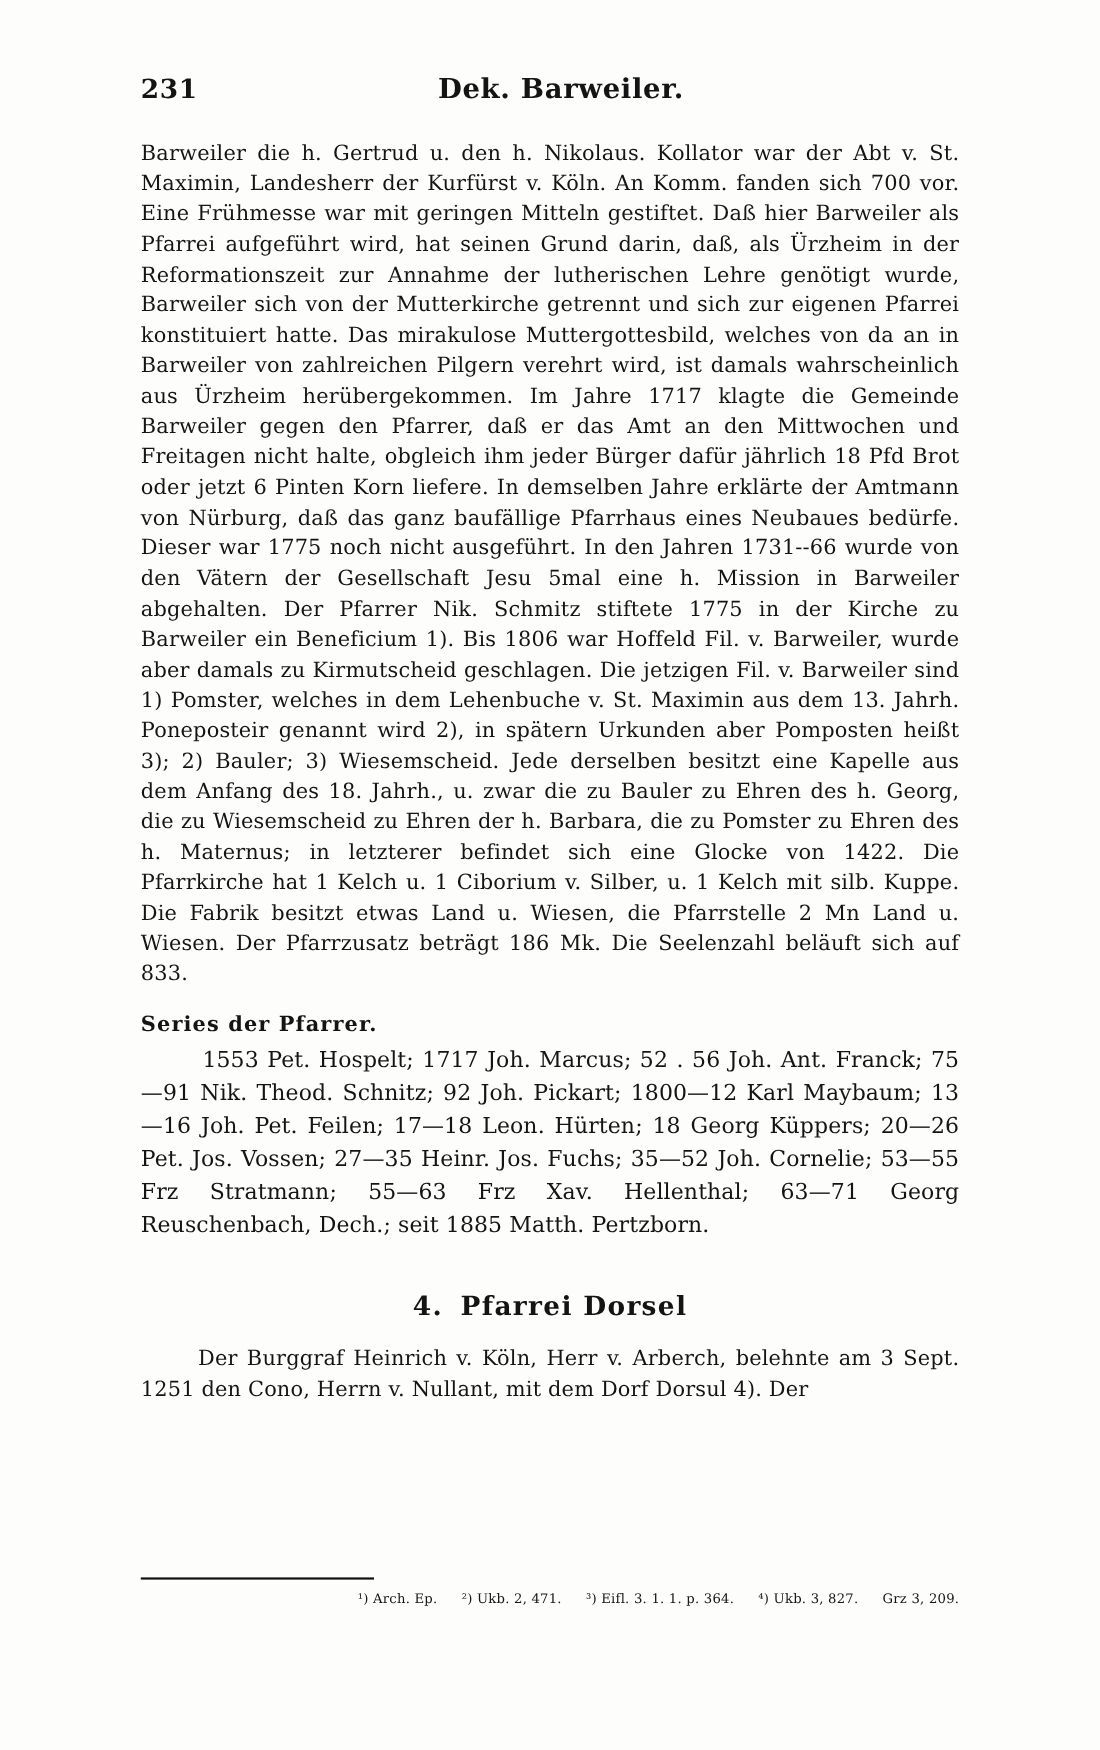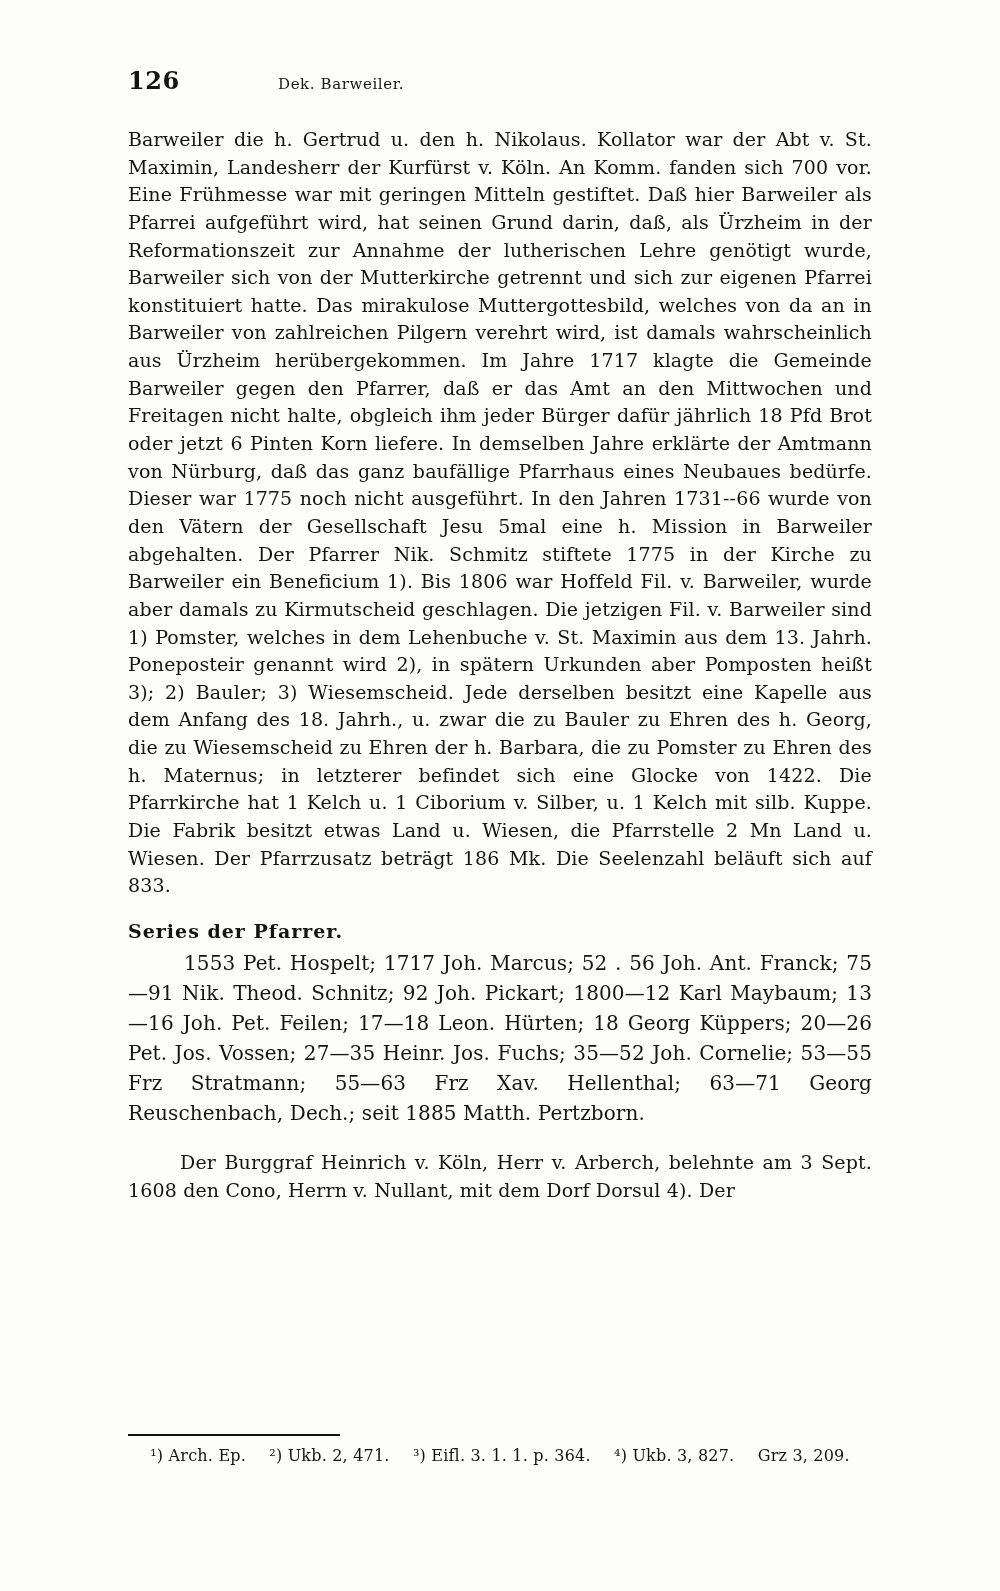--- a/index.html
+++ b/index.html
@@ -30,22 +30,23 @@
     margin-bottom: 22px;
   }
   .folio {
     font-size: 24px;
     font-weight: 700;
     letter-spacing: 0.5px;
     width: 150px;
   }
   .running-head {
     flex: 1;
-    font-size: 15px;
-    font-weight: 400;
+    text-align: center;
+    font-size: 25px;
+    font-weight: 700;
     letter-spacing: 0.6px;
     padding-right: 130px;
   }
   .body-text {
     font-size: 19px;
     line-height: 1.455;
     text-align: justify;
     text-justify: inter-word;
     letter-spacing: 0.15px;
     hyphens: none;
@@ -92,54 +93,57 @@
     top: 1434px;
     width: 744px;
   }
   .footnote-rule {
     width: 212px;
     height: 0;
     border-top: 2px solid #111;
     margin-bottom: 9px;
   }
   .footnotes {
-    font-size: 16px;
+    font-size: 12px;
     letter-spacing: 0.2px;
-    text-align: center;
+    text-align: right;
     line-height: 1.35;
   }
   .footnotes .fn {
     white-space: nowrap;
   }
   .fn + .fn { margin-left: 18px; }
 </style>
 </head>
 <body>
 
 <div class="page">
 
   <div class="content">
 
     <div class="header-row">
-      <div class="folio">126</div>
+      <div class="folio">231</div>
       <div class="running-head">Dek. Barweiler.</div>
     </div>
 
     <div class="body-text">
       <p>Barweiler die h. Gertrud u. den h. Nikolaus. Kollator war der Abt v. St. Maximin, Landesherr der Kurfürst v. Köln. An Komm. fanden sich 700 vor. Eine Frühmesse war mit geringen Mitteln gestiftet. Daß hier Barweiler als Pfarrei aufgeführt wird, hat seinen Grund darin, daß, als Ürzheim in der Reformationszeit zur Annahme der lutherischen Lehre genötigt wurde, Barweiler sich von der Mutterkirche getrennt und sich zur eigenen Pfarrei konstituiert hatte. Das mirakulose Muttergottesbild, welches von da an in Barweiler von zahlreichen Pilgern verehrt wird, ist damals wahrscheinlich aus Ürzheim herübergekommen. Im Jahre 1717 klagte die Gemeinde Barweiler gegen den Pfarrer, daß er das Amt an den Mittwochen und Freitagen nicht halte, obgleich ihm jeder Bürger dafür jährlich 18 Pfd Brot oder jetzt 6 Pinten Korn liefere. In demselben Jahre erklärte der Amtmann von Nürburg, daß das ganz baufällige Pfarrhaus eines Neubaues bedürfe. Dieser war 1775 noch nicht ausgeführt. In den Jahren 1731--66 wurde von den Vätern der Gesellschaft Jesu 5mal eine h. Mission in Barweiler abgehalten. Der Pfarrer Nik. Schmitz stiftete 1775 in der Kirche zu Barweiler ein Beneficium 1). Bis 1806 war Hoffeld Fil. v. Barweiler, wurde aber damals zu Kirmutscheid geschlagen. Die jetzigen Fil. v. Barweiler sind 1) Pomster, welches in dem Lehenbuche v. St. Maximin aus dem 13. Jahrh. Poneposteir genannt wird 2), in spätern Urkunden aber Pomposten heißt 3); 2) Bauler; 3) Wiesemscheid. Jede derselben besitzt eine Kapelle aus dem Anfang des 18. Jahrh., u. zwar die zu Bauler zu Ehren des h. Georg, die zu Wiesemscheid zu Ehren der h. Barbara, die zu Pomster zu Ehren des h. Maternus; in letzterer befindet sich eine Glocke von 1422. Die Pfarrkirche hat 1 Kelch u. 1 Ciborium v. Silber, u. 1 Kelch mit silb. Kuppe. Die Fabrik besitzt etwas Land u. Wiesen, die Pfarrstelle 2 Mn Land u. Wiesen. Der Pfarrzusatz beträgt 186 Mk. Die Seelenzahl beläuft sich auf 833.</p>
     </div>
 
     <div class="series-head">Series der Pfarrer.</div>
     <div class="series-body">
       <p>1553 Pet. Hospelt; 1717 Joh. Marcus; 52 . 56 Joh. Ant. Franck; 75—91 Nik. Theod. Schnitz; 92 Joh. Pickart; 1800—12 Karl Maybaum; 13—16 Joh. Pet. Feilen; 17—18 Leon. Hürten; 18 Georg Küppers; 20—26 Pet. Jos. Vossen; 27—35 Heinr. Jos. Fuchs; 35—52 Joh. Cornelie; 53—55 Frz Stratmann; 55—63 Frz Xav. Hellenthal; 63—71 Georg Reuschenbach, Dech.; seit 1885 Matth. Pertzborn.</p>
     </div>
 
+    <div class="section-title">
+      <span class="num">4.</span><span>Pfarrei Dorsel</span>
+    </div>
 
     <div class="body-text">
-      <p class="indent">Der Burggraf Heinrich v. Köln, Herr v. Arberch, belehnte am 3 Sept. 1608 den Cono, Herrn v. Nullant, mit dem Dorf Dorsul 4). Der</p>
+      <p class="indent">Der Burggraf Heinrich v. Köln, Herr v. Arberch, belehnte am 3 Sept. 1251 den Cono, Herrn v. Nullant, mit dem Dorf Dorsul 4). Der</p>
     </div>
 
   </div>
 
   <div class="footnote-wrap">
     <div class="footnote-rule"></div>
     <div class="footnotes">
       <span class="fn">¹) Arch. Ep.</span>
       <span class="fn">²) Ukb. 2, 471.</span>
       <span class="fn">³) Eifl. 3. 1. 1. p. 364.</span>

